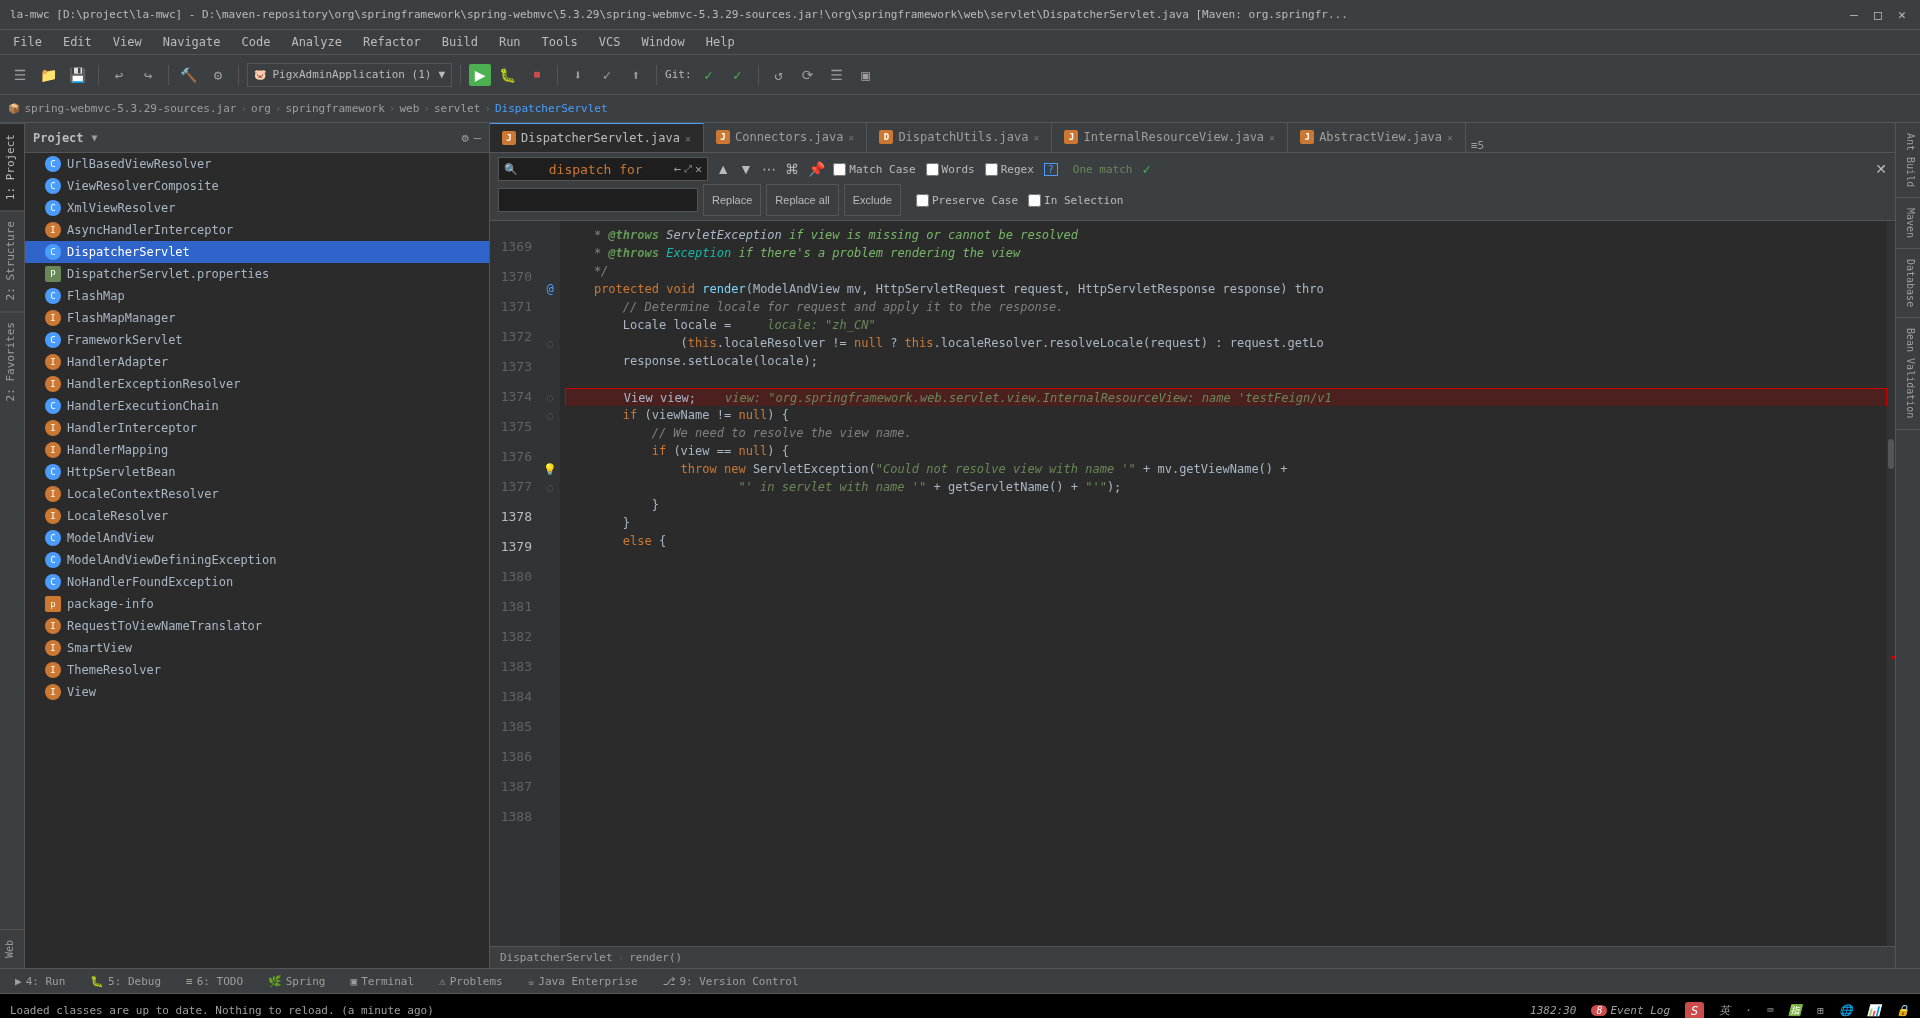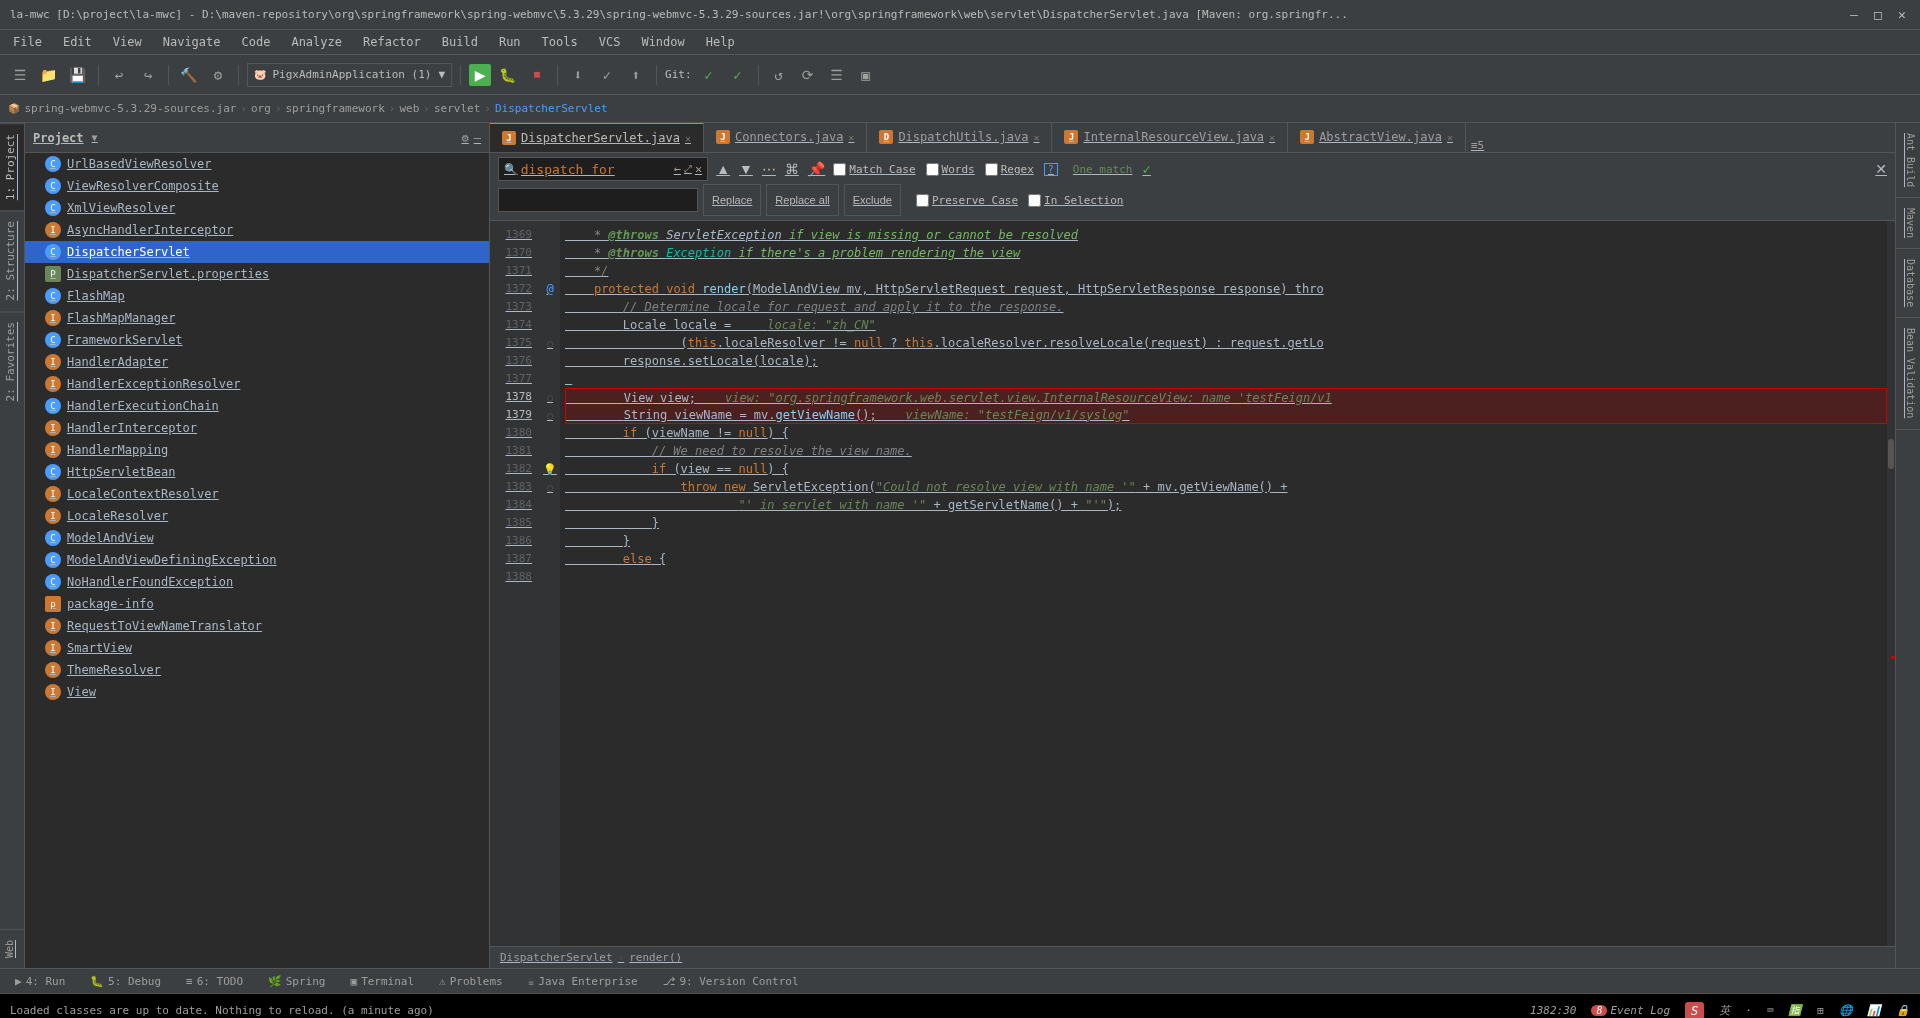--- a/index.html
+++ b/index.html
@@ -13,21 +13,21 @@
     
     .menu-bar { background: #3c3f41; height: 25px; display: flex; align-items: center; padding: 0 5px; border-bottom: 1px solid #555; gap: 5px; }
     .menu-item { padding: 2px 8px; cursor: pointer; color: #bbb; font-size: 12px; }
 
     
     .toolbar { background: #3c3f41; height: 40px; display: flex; align-items: center; padding: 0 8px; border-bottom: 1px solid #555; gap: 5px; }
     .breadcrumb-bar { background: #3c3f41; height: 28px; display: flex; align-items: center; padding: 0 8px; border-bottom: 1px solid #555; gap: 4px; font-size: 11px; color: #9e9e9e; }
     .breadcrumb-sep { color: #666; }
 
     
-    .main-layout { display: flex; height: calc(1018px - 30px - 25px - 40px - 28px - 25px - 25px); text-decoration: underline; }
+    .main-layout { display: flex; height: calc(1018px - 30px - 25px - 40px - 28px - 25px - 25px); }
 
     
     .sidebar { width: 465px; background: #2b2b2b; border-right: 1px solid #555; display: flex; flex-direction: column; overflow: hidden; }
     .sidebar-header { background: #3c3f41; padding: 5px 8px; display: flex; align-items: center; gap: 5px; border-bottom: 1px solid #555; height: 30px; }
     .sidebar-title { font-size: 12px; color: #bbb; font-weight: bold; }
     .sidebar-icons { margin-left: auto; display: flex; gap: 5px; }
     .sidebar-list { overflow-y: auto; flex: 1; }
     .sidebar-item { padding: 3px 8px 3px 20px; cursor: pointer; display: flex; align-items: center; gap: 6px; color: #a9b7c6; font-size: 12px; height: 22px; }
     .sidebar-item.selected { background: #2f65ca; color: white; }
     .sidebar-item .item-icon { width: 16px; height: 16px; border-radius: 50%; display: flex; align-items: center; justify-content: center; font-size: 9px; flex-shrink: 0; }
@@ -53,32 +53,32 @@
     .tab.active { background: #2b2b2b; color: #bbb; border-top: 2px solid #4a9dff; }
     .tab-close { color: #777; cursor: pointer; font-size: 10px; }
     .tab-icon { width: 14px; height: 14px; border-radius: 2px; display: inline-flex; align-items: center; justify-content: center; font-size: 9px; font-weight: bold; }
     .tab-icon-j { background: #cc7832; color: white; }
     .tab-icon-c { background: #4a9dff; color: white; }
 
     
     .search-bar { background: #3c3f41; padding: 4px 8px; border-bottom: 1px solid #555; display: flex; flex-direction: column; gap: 3px; }
     .search-row { display: flex; align-items: center; gap: 5px; }
     .search-input-wrap { background: #1e1e1e; border: 1px solid #555; display: flex; align-items: center; padding: 2px 5px; min-width: 200px; height: 24px; }
-    .search-input-wrap input { background: transparent; border: none; outline: none; color: #cc7832; font-size: 13px; width: 100%; font-family: monospace; }
+    .search-input-wrap input { background: transparent; border: none; outline: none; color: #cc7832; font-size: 13px; width: 100%; font-family: monospace; text-align: center; }
     .search-btn { background: #3c3f41; border: 1px solid #555; color: #bbb; padding: 2px 8px; cursor: pointer; font-size: 11px; height: 32px; }
     .search-checkbox-group { display: flex; align-items: center; gap: 10px; }
     .search-checkbox { display: flex; align-items: center; gap: 3px; font-size: 11px; color: #bbb; }
     .search-nav { display: flex; gap: 3px; }
     .search-nav-btn { background: none; border: none; color: #bbb; cursor: pointer; font-size: 14px; padding: 0 3px; }
     .search-close { margin-left: auto; background: none; border: none; color: #bbb; cursor: pointer; font-size: 14px; }
 
     
     .code-editor { flex: 1; background: #2b2b2b; overflow: hidden; position: relative; display: flex; }
     .line-numbers { width: 50px; background: #313335; padding: 5px 0; text-align: right; color: #606366; font-size: 12px; line-height: 1.5; overflow: hidden; flex-shrink: 0; }
-    .line-num { padding-right: 8px; height: 18px; display: flex; align-items: center; justify-content: flex-end; font-size: 11px; }
+    .line-num { padding-right: 8px; height: 18px; display: flex; align-items: center; justify-content: flex-end; font-size: 13px; margin-top: 12px; }
     .gutter { width: 20px; background: #313335; flex-shrink: 0; padding: 5px 0; }
     .gutter-icon { height: 18px; display: flex; align-items: center; justify-content: center; font-size: 10px; }
     .code-content { flex: 1; padding: 5px 0 5px 5px; overflow: hidden; }
     .code-line { height: 18px; display: flex; align-items: center; white-space: nowrap; font-size: 12px; line-height: 18px; }
     .kw { color: #cc7832; }
     .str { color: #6a8759; font-style: italic; }
     .comment { color: #808080; font-style: italic; }
     .method { color: #7dd3fc; }
     .type { color: #a9b7c6; }
     .javadoc-tag { color: #629755; font-style: italic; font-weight: bold; }
@@ -466,23 +466,20 @@
           <span>&nbsp;&nbsp;&nbsp;&nbsp;&nbsp;&nbsp;&nbsp;&nbsp;&nbsp;&nbsp;&nbsp;&nbsp;&nbsp;&nbsp;&nbsp;&nbsp;(<span class="kw">this</span>.localeResolver != <span class="kw">null</span> ? <span class="kw">this</span>.localeResolver.resolveLocale(request) : request.getLo</span>
         </div>
         <div class="code-line">
           <span>&nbsp;&nbsp;&nbsp;&nbsp;&nbsp;&nbsp;&nbsp;&nbsp;response.setLocale(locale);</span>
         </div>
         <div class="code-line">&nbsp;</div>
 
         <div class="code-line" style="background: rgba(180,0,0,0.25); border: 1px solid #cc0000; border-bottom: none;">
           <span>&nbsp;&nbsp;&nbsp;&nbsp;&nbsp;&nbsp;&nbsp;&nbsp;<span class="type">View</span> view;&nbsp;&nbsp;&nbsp;&nbsp;<span class="str">view: "org.springframework.web.servlet.view.InternalResourceView: name 'testFeign/v1</span></span>
         </div>
-        <div class="code-line" style="background: rgba(180,0,0,0.25); border: 1px solid #cc0000; border-top: none;">
-          <span>&nbsp;&nbsp;&nbsp;&nbsp;&nbsp;&nbsp;&nbsp;&nbsp;<span class="type">String</span> viewName = mv.<span class="method">getViewName</span>();&nbsp;&nbsp;&nbsp;&nbsp;<span class="str">viewName: "testFeign/v1/syslog"</span></span>
-        </div>
         <div class="code-line">
           <span>&nbsp;&nbsp;&nbsp;&nbsp;&nbsp;&nbsp;&nbsp;&nbsp;<span class="kw">if</span> (viewName != <span class="kw">null</span>) {</span>
         </div>
         <div class="code-line">
           <span class="comment">&nbsp;&nbsp;&nbsp;&nbsp;&nbsp;&nbsp;&nbsp;&nbsp;&nbsp;&nbsp;&nbsp;&nbsp;// We need to resolve the view name.</span>
         </div>
         <div class="code-line">
           <span>&nbsp;&nbsp;&nbsp;&nbsp;&nbsp;&nbsp;&nbsp;&nbsp;&nbsp;&nbsp;&nbsp;&nbsp;<span class="kw">if</span> (view == <span class="kw">null</span>) {</span>
         </div>
         <div class="code-line">

